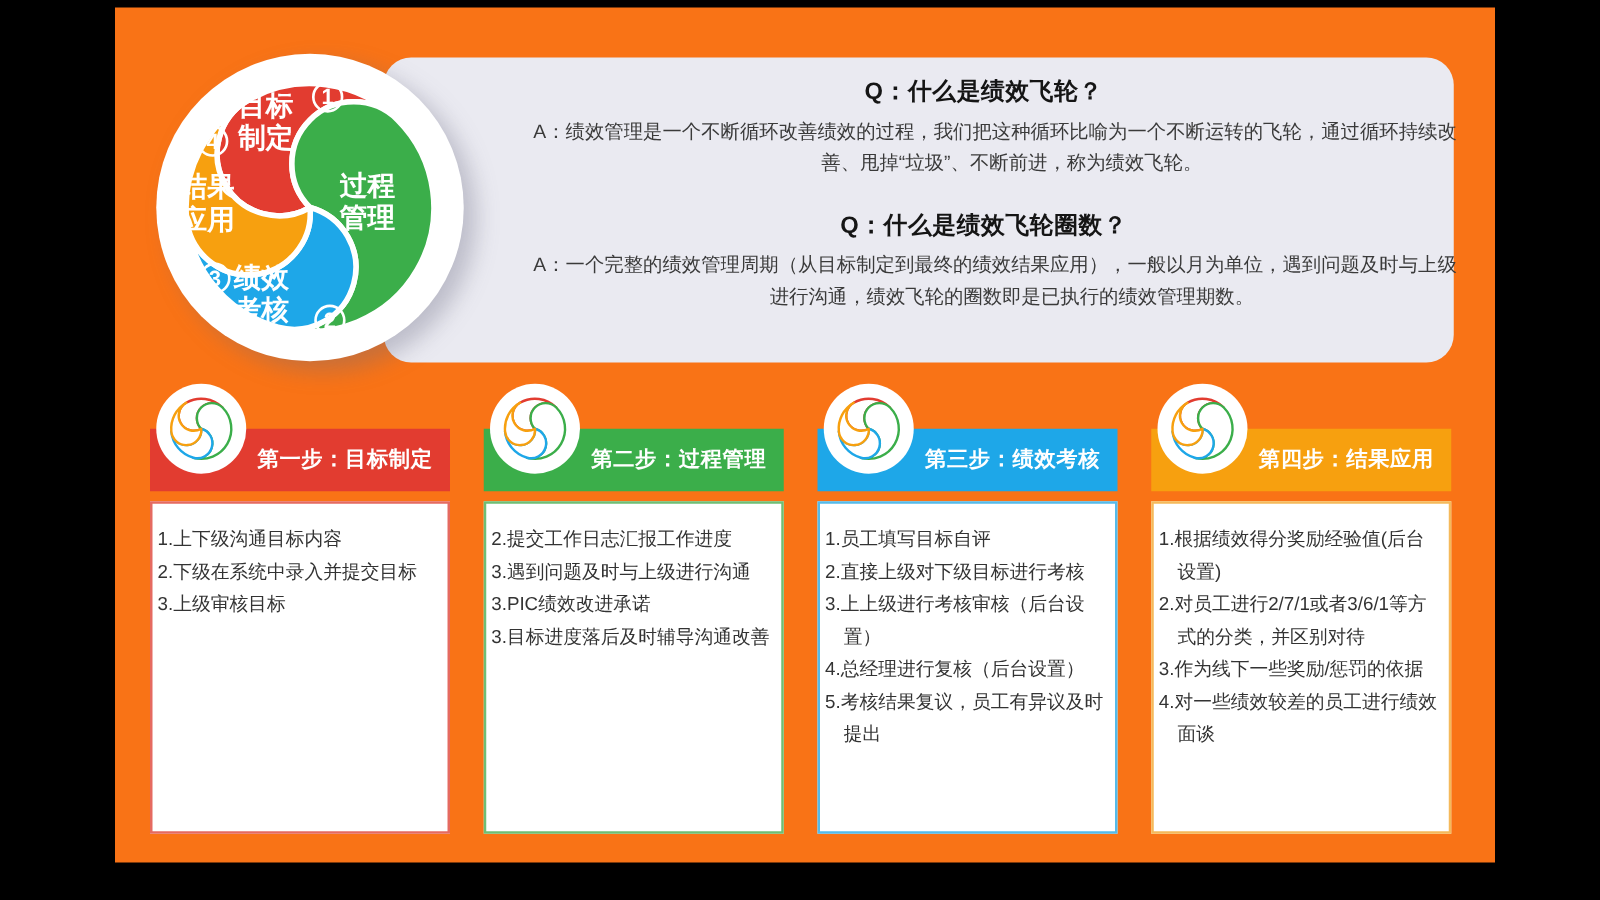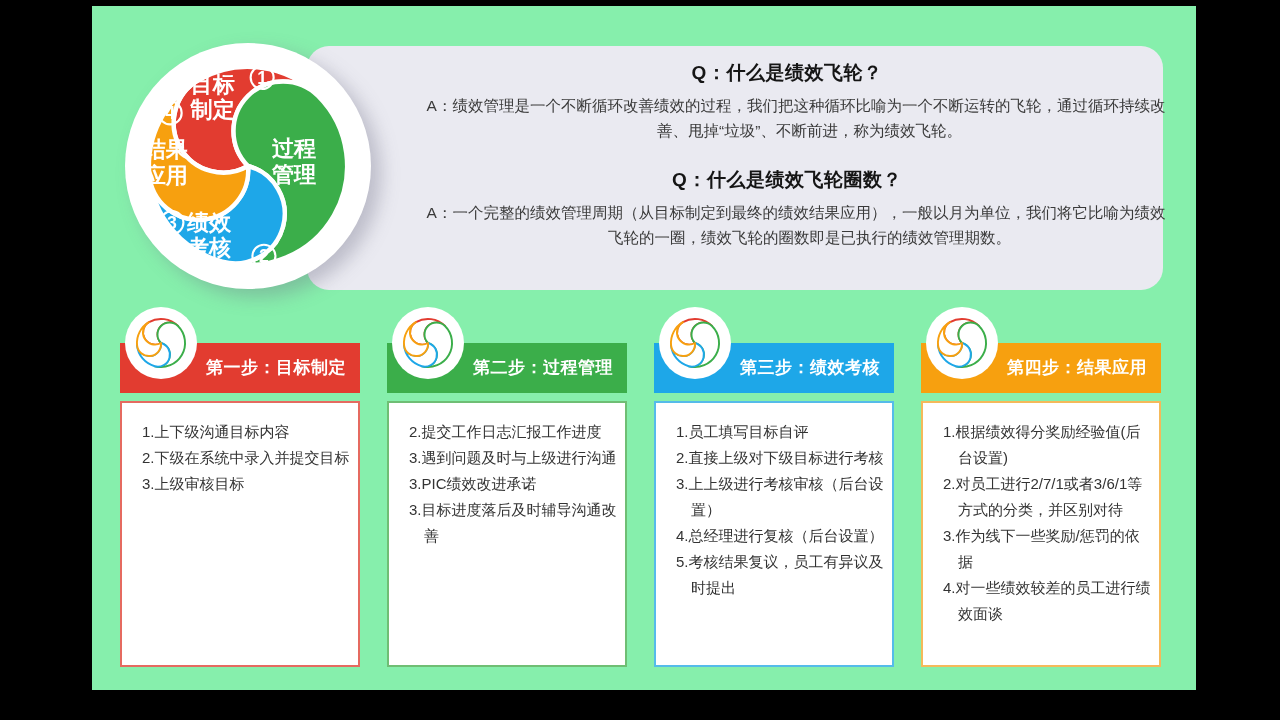--- a/index.html
+++ b/index.html
@@ -3,21 +3,21 @@
 <meta charset="utf-8">
 <style>
   html,body{margin:0;padding:0;}
   body{
     width:1280px;height:720px;position:relative;overflow:hidden;
     background:#000;
     font-family:"Liberation Sans", sans-serif;
   }
   .slide{
     position:absolute;left:92px;top:6px;width:1104px;height:684px;
-    background:#86efac;
+    background:#f97316;
   }
   
   .qa-panel{
     position:absolute;left:215px;top:40px;width:856px;height:244px;
     background:#EAEAF1;border-radius:22px;
   }
   .qa-text{
     position:absolute;left:316px;top:54px;width:758px;text-align:center;
   }
   .qa-q{
@@ -58,21 +58,21 @@
     position:absolute;left:0;right:0;top:36px;height:50px;z-index:2;
     color:#fff;font-weight:bold;font-size:17px;line-height:50px;
     text-align:right;padding-right:14px;box-sizing:border-box;
     letter-spacing:0.5px;
   }
   .bg-red{background:#E23C30}.bg-green{background:#3BAE4A}
   .bg-blue{background:#1EA7E8}.bg-orange{background:#F7A00F}
   .items-box{
     position:absolute;left:0;right:0;top:94px;height:266px;
     background:#fff;border:2px solid;box-sizing:border-box;
-    padding:16px 6px 0 20px;
+    padding:16px 6px 0 4px;
   }
   .bd-red{border-color:#E56A60}.bd-green{border-color:#6FBE74}
   .bd-blue{border-color:#55BBEA}.bd-orange{border-color:#F5B95A}
   .item{
     font-size:15px;line-height:26px;color:#333;
     padding-left:15px;text-indent:-15px;
   }
 </style>
 </head>
 <body>
@@ -107,21 +107,21 @@
       <text class="wlabel" x="-93" y="19">应用</text>
       <circle class="wnum-circle" cx="-88" cy="-60" r="13"></circle>
       <text class="wnum" x="-88" y="-60">4</text>
     </svg>
   </div>
 
   <div class="qa-text">
     <p class="qa-q">Q：什么是绩效飞轮？</p>
     <p class="qa-a">A：绩效管理是一个不断循环改善绩效的过程，我们把这种循环比喻为一个不断运转的飞轮，通过循环持续改善、甩掉“垃圾”、不断前进，称为绩效飞轮。</p>
     <p class="qa-q">Q：什么是绩效飞轮圈数？</p>
-    <p class="qa-a">A：一个完整的绩效管理周期（从目标制定到最终的绩效结果应用），一般以月为单位，我们将它比喻为绩效飞轮的一圈，绩效飞轮的圈数即是已执行的绩效管理期数。</p>
+    <p class="qa-a">A：一个完整的绩效管理周期（从目标制定到最终的绩效结果应用），一般以月为单位，遇到问题及时与上级进行沟通，绩效飞轮的圈数即是已执行的绩效管理期数。</p>
   </div>
 
   <div class="step-col col-1">
     <div class="mini-icon">
       <svg class="mi" width="60" height="60" viewBox="-130 -130 260 260">
         <path class="s-red f-red" transform="scale(0.93)" d="M0 0 A56 56 0 0 1 -56 -97 A112 112 0 0 1 79.2 -79.2 A56 56 0 0 0 0 0 Z"></path>
         <path class="s-green" transform="scale(0.93)" d="M0 0 A56 56 0 0 1 79.2 -79.2 A112 112 0 0 1 -29 108.2 A56 56 0 0 0 0 0 Z"></path>
         <path class="s-blue" transform="scale(0.93)" d="M0 0 A56 56 0 0 1 -29 108.2 A112 112 0 0 1 -111.6 9.8 A56 56 0 0 0 0 0 Z"></path>
         <path class="s-orange" transform="scale(0.93)" d="M0 0 A56 56 0 0 1 -111.6 9.8 A112 112 0 0 1 -56 -97 A56 56 0 0 0 0 0 Z"></path>
       </svg>

